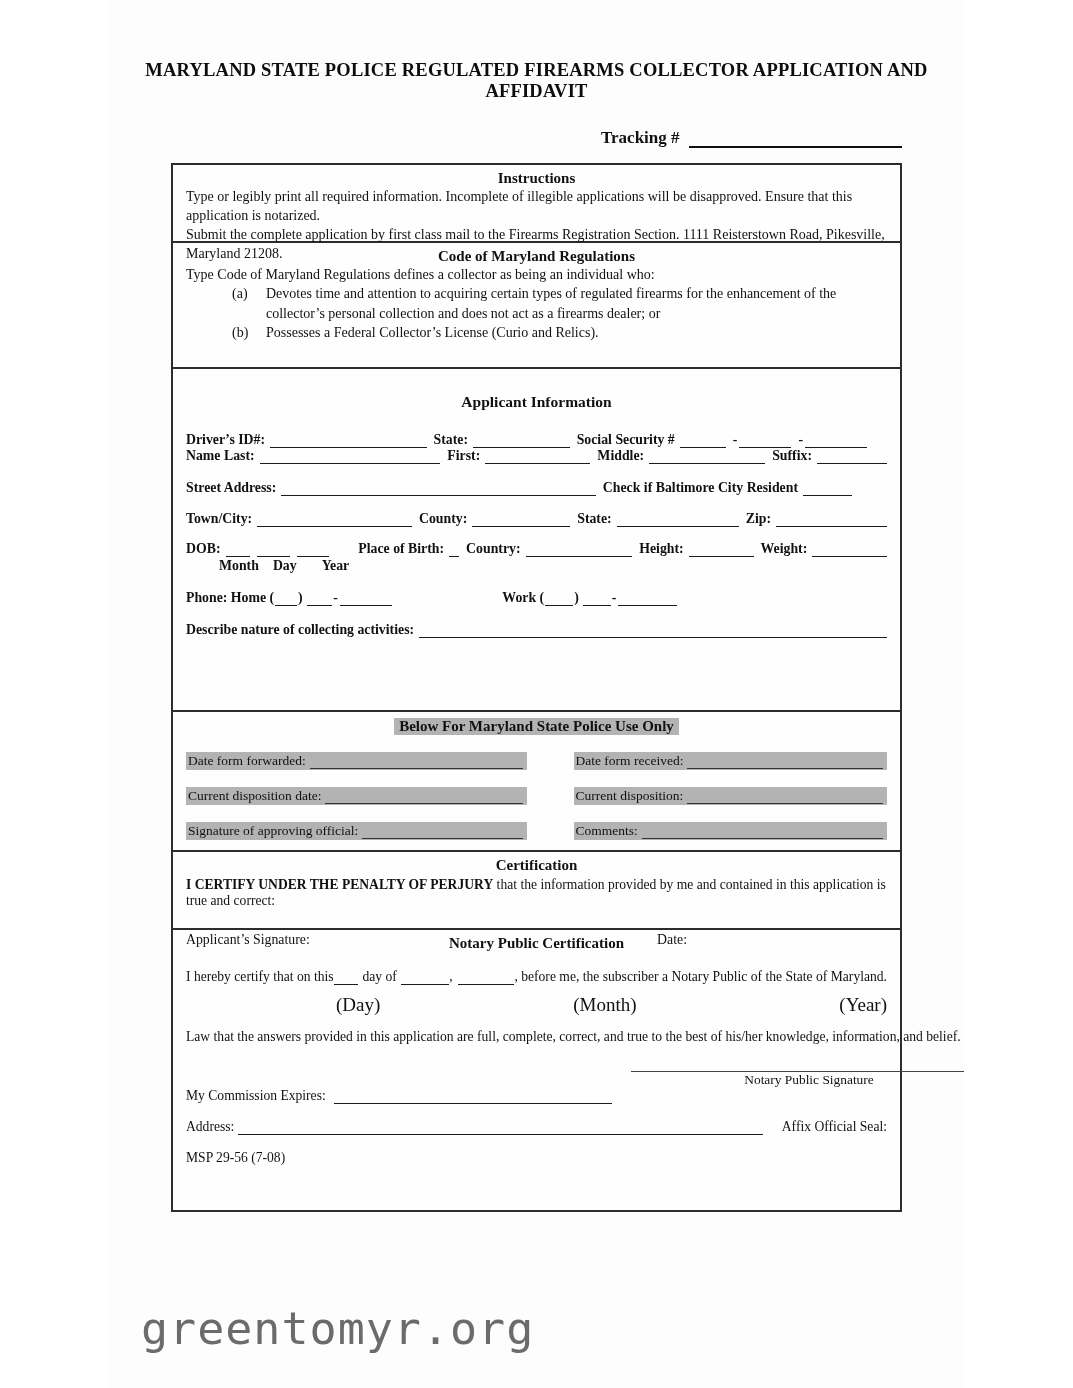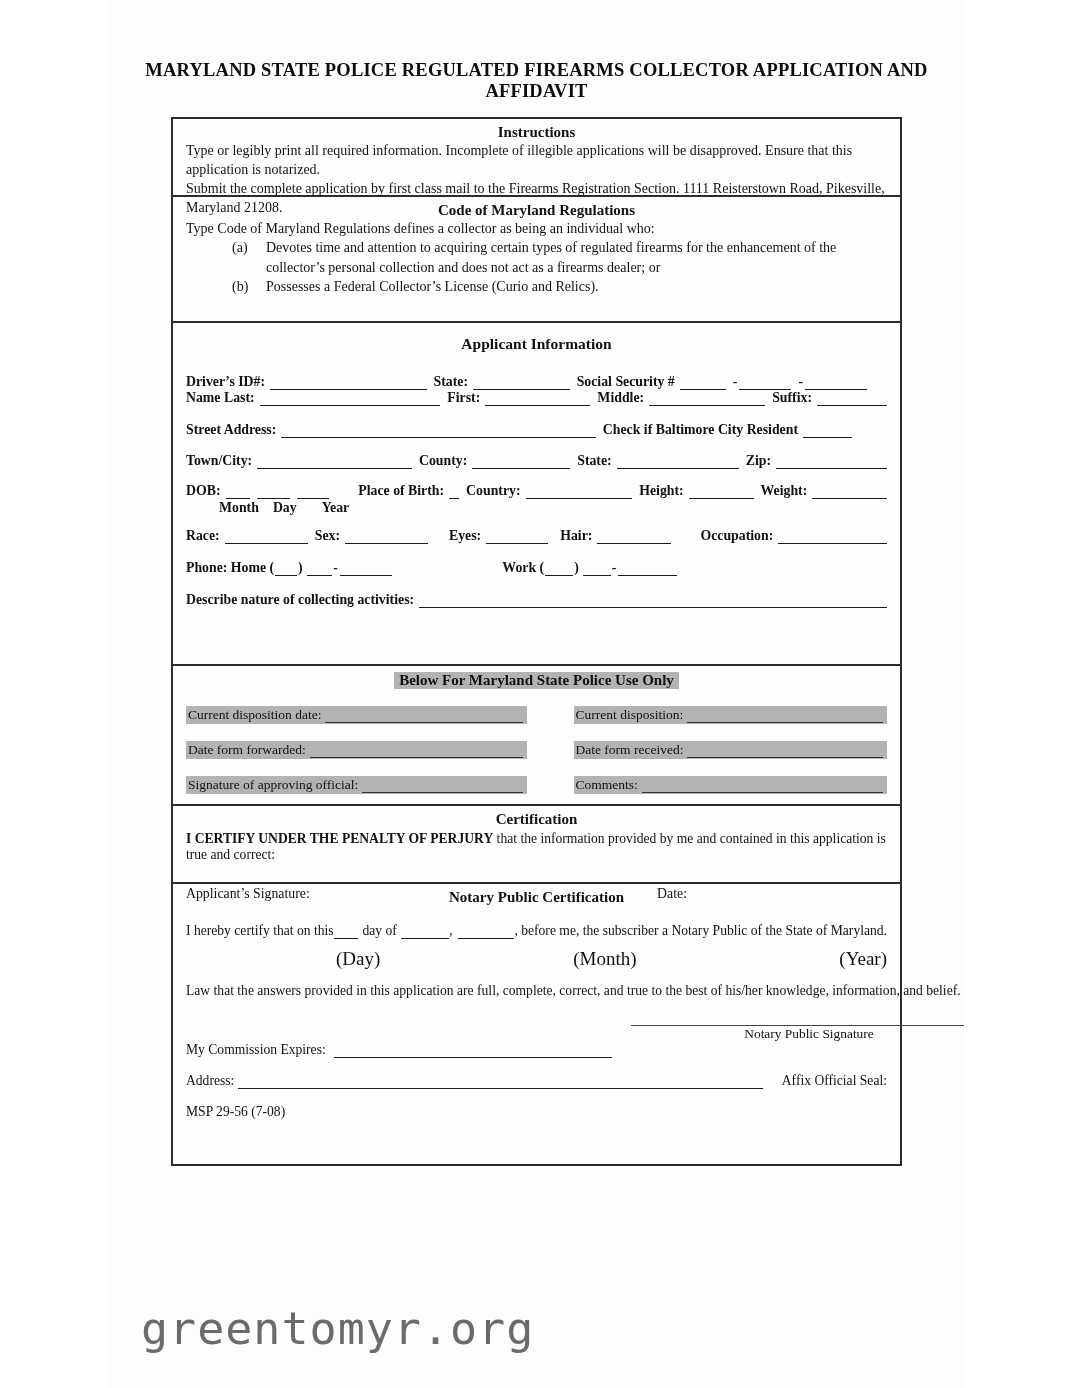--- a/index.html
+++ b/index.html
@@ -58,20 +58,24 @@
     letter-spacing:1px;
   }
 </style>
 </head>
 <body>
 
 <div class="page">
 
   <div class="title">MARYLAND STATE POLICE REGULATED FIREARMS COLLECTOR APPLICATION AND AFFIDAVIT</div>
 
+  <div class="tracking">
+    <span class="lbl">Tracking #</span>
+    <span class="bl"></span>
+  </div>
 
   <div class="form">
 
     <div class="sec" style="height:80px;">
       <div class="sec-h">Instructions</div>
       <div class="txt">Type or legibly print all required information.  Incomplete of illegible applications will be disapproved.  Ensure that this application is notarized.</div>
       <div class="txt">Submit the complete application by first class mail to the Firearms Registration Section. 1111 Reisterstown Road, Pikesville, Maryland 21208.</div>
     </div>
 
     <div class="sec" style="height:128px;">
@@ -81,21 +85,21 @@
         <span class="marker">(a)</span>
         <span class="itxt">Devotes time and attention to acquiring certain types of regulated firearms for the enhancement of the collector’s personal collection and does not act as a firearms dealer; or</span>
       </div>
       <div class="list-item">
         <span class="marker">(b)</span>
         <span class="itxt">Possesses a Federal Collector’s License (Curio and Relics).</span>
       </div>
     </div>
 
     <div class="sec" style="height:345px;">
-      <div class="sec-h sec-h-lg" style="padding-top:7px;">Applicant Information</div>
+      <div class="sec-h sec-h-lg" style="padding-top:7px;margin-top:12px;">Applicant Information</div>
 
       <div class="frow" style="margin-top:21px;">
         <span class="lbl b">Driver’s ID#:</span>
         <span class="bl" style="flex:1.62;"></span>
         <span class="lbl b">State:</span>
         <span class="bl" style="flex:1;"></span>
         <span class="lbl b">Social Security #</span>
         <span class="bl" style="width:46px;"></span>
         <span class="dash">-</span>
         <span class="bl" style="width:52px;"></span>
@@ -146,32 +150,20 @@
         <span class="lbl b">Weight:</span>
         <span class="bl" style="width:84px;"></span>
       </div>
 
       <div class="frow b" style="margin-top:1px;">
         <span style="margin-left:33px;">Month</span>
         <span style="margin-left:14px;">Day</span>
         <span style="margin-left:25px;">Year</span>
       </div>
 
-      <div class="frow" style="margin-top:12px;">
-        <span class="lbl b">Race:</span>
-        <span class="bl" style="width:83px;"></span>
-        <span class="lbl b">Sex:</span>
-        <span class="bl" style="width:83px; margin-right:21px;"></span>
-        <span class="lbl b">Eyes:</span>
-        <span class="bl" style="width:62px; margin-right:12px;"></span>
-        <span class="lbl b">Hair:</span>
-        <span class="bl" style="width:74px; margin-right:29px;"></span>
-        <span class="lbl b">Occupation:</span>
-        <span class="bl" style="flex:1;"></span>
-      </div>
 
       <div class="frow" style="margin-top:16px;">
         <span class="lbl b" style="padding-right:1px;">Phone: Home (</span>
         <span class="bl" style="width:36px; margin-right:1px;"></span>
         <span class="lbl b" style="padding-right:4px;">)</span>
         <span class="bl" style="width:42px; margin-right:1px;"></span>
         <span class="dash">-</span>
         <span class="bl" style="width:86px;"></span>
         <span class="lbl b" style="margin-left:103px; padding-right:1px;">Work (</span>
         <span class="bl" style="width:46px; margin-right:1px;"></span>
@@ -187,38 +179,38 @@
       </div>
     </div>
 
     <div class="sec" style="height:142px;">
       <div class="pu-head-wrap">
         <span class="pu-head">Below For Maryland State Police Use Only</span>
       </div>
 
       <div class="pu-row">
         <div class="pu-bar pu-l">
+          <span class="lbl">Date form forwarded:</span>
+          <span class="bl"></span>
+        </div>
+        <div class="pu-sp"></div>
+        <div class="pu-bar pu-r">
+          <span class="lbl">Date form received:</span>
+          <span class="bl"></span>
+        </div>
+      </div>
+
+      <div class="pu-row">
+        <div class="pu-bar pu-l">
           <span class="lbl">Current disposition date:</span>
           <span class="bl"></span>
         </div>
         <div class="pu-sp"></div>
         <div class="pu-bar pu-r">
           <span class="lbl">Current disposition:</span>
-          <span class="bl"></span>
-        </div>
-      </div>
-
-      <div class="pu-row">
-        <div class="pu-bar pu-l">
-          <span class="lbl">Date form forwarded:</span>
-          <span class="bl"></span>
-        </div>
-        <div class="pu-sp"></div>
-        <div class="pu-bar pu-r">
-          <span class="lbl">Date form received:</span>
           <span class="bl"></span>
         </div>
       </div>
 
       <div class="pu-row">
         <div class="pu-bar pu-l">
           <span class="lbl">Signature of approving official:</span>
           <span class="bl"></span>
         </div>
         <div class="pu-sp"></div>

